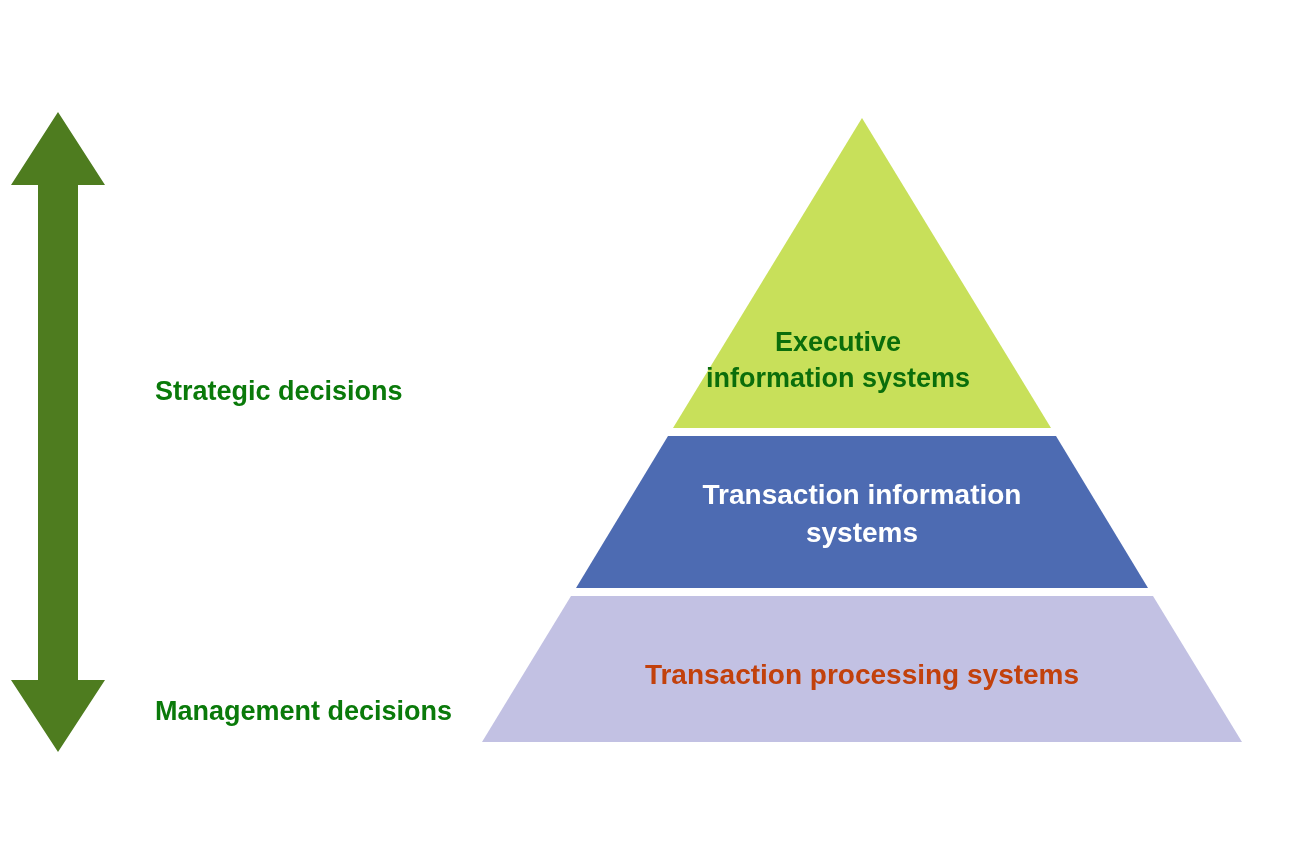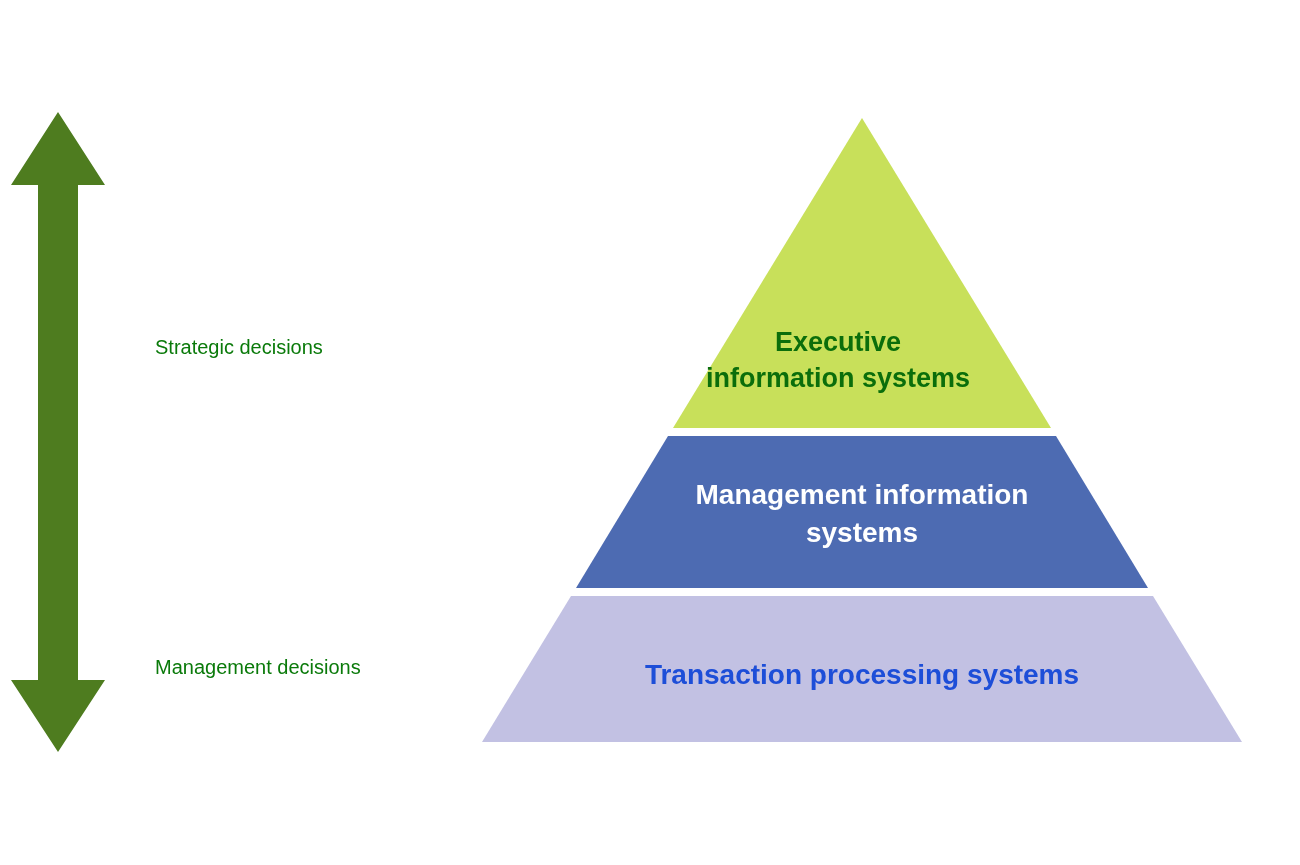--- a/index.html
+++ b/index.html
@@ -17,24 +17,25 @@
   }
   .layer {
     position: absolute;
     top: 0;
     left: 0;
   }
   .left-label {
     position: absolute;
     left: 155px;
     width: 420px;
-    font-size: 20px;
-    font-weight: normal;
+    font-size: 27px;
+    font-weight: bold;
     color: #0a7a0a;
     white-space: nowrap;
+    margin-top: 40px;
   }
   .left-label.strategic   { top: 336px; }
   .left-label.tactical    { top: 494px; }
   .left-label.operational { top: 656px; }
   .band-label {
     position: absolute;
     text-align: center;
     font-weight: bold;
     white-space: pre-line;
     line-height: 1.35;
@@ -51,21 +52,21 @@
     top: 476px;
     width: 440px;
     font-size: 28px;
     color: #ffffff;
   }
   .band-label.bottom {
     left: 562px;
     top: 656px;
     width: 600px;
     font-size: 28px;
-    color: #1d4ed8;
+    color: #c2410c;
   }
 </style>
 </head>
 <body>
 
 <div class="canvas">
 
   <svg class="layer" width="1300" height="865" viewBox="0 0 1300 865">
 
     <path d="M58,112 L105,185 L78,185 L78,680 L105,680 L58,752 L11,680 L38,680 L38,185 L11,185 Z" fill="#4e7c1f"></path>
@@ -78,18 +79,18 @@
   </svg>
 
   <div class="left-label strategic">Strategic decisions</div>
 
 
   <div class="left-label operational">Management decisions</div>
 
   <div class="band-label top">Executive
 information systems</div>
 
-  <div class="band-label middle">Management information
+  <div class="band-label middle">Transaction information
 systems</div>
 
   <div class="band-label bottom">Transaction processing systems</div>
 
 </div>
 
 </body></html>

